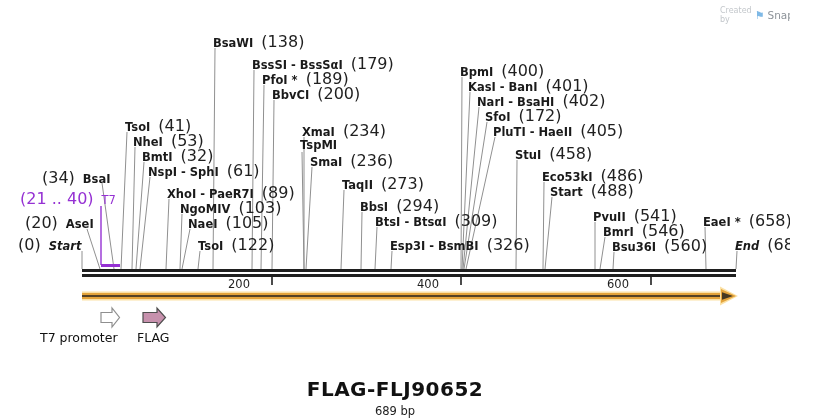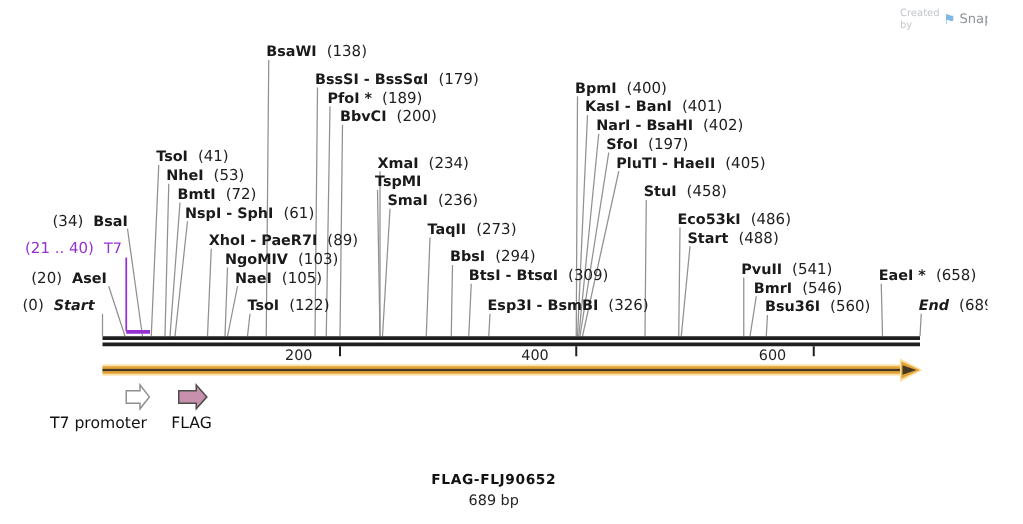--- a/index.html
+++ b/index.html
@@ -2,28 +2,28 @@
 <html><head>
 <meta charset="utf-8">
 <style>
   html,body{margin:0;padding:0;background:#ffffff;}
   .canvas{position:relative;width:790px;height:419px;background:#fff;overflow:hidden;
           font-family:"DejaVu Sans",sans-serif;}
   .underlay{position:absolute;left:0;top:0;}
   .site{position:absolute;white-space:nowrap;line-height:13px;
         font-weight:bold;font-size:11.5px;color:#1a1a1a;}
   .site .nm{font-weight:bold;margin-top:19px;}
-  .site .ps{font-weight:normal;font-size:12px;color:#1f1f1f;margin-left:8px;margin-top:13px;}
+  .site .ps{font-weight:normal;font-size:16px;color:#1f1f1f;margin-left:8px;margin-top:13px;}
   .site.pos-first .ps{margin-left:0;margin-right:8px;}
   .site.italic .nm{font-style:italic;}
   .site.purple,.site.purple .ps{color:#9531D3;text-align:right;}
   .tick-num{position:absolute;font-size:11.5px;color:#1f1f1f;line-height:12px;text-align:left;width:40px;}
   .feat-label{position:absolute;font-size:12.5px;color:#111;line-height:15px;font-weight:normal;}
   .title-block{position:absolute;left:0;right:0;text-align:center;}
-  .map-title{font-size:11px;font-weight:bold;color:#111;letter-spacing:.5px;}
+  .map-title{font-size:20px;font-weight:bold;color:#111;letter-spacing:.5px;}
   .map-len{font-size:11.5px;color:#222;margin-top:3px;}
   .watermark{position:absolute;left:720px;top:6px;display:flex;align-items:center;gap:3px;}
   .wm-created{font-size:8px;color:#c3c7cb;}
   .wm-flag{font-size:11px;color:#7fb9e6;line-height:11px;}
   .wm-brand{font-size:10.5px;color:#8d9399;}
 </style>
 </head>
 <body>
 
 <div class="canvas">
@@ -107,21 +107,21 @@
   <div class="site purple pos-first" style="left:20px;top:192px">
     <span class="ps">(21 .. 40)</span><span class="nm" style="font-weight:normal">T7</span></div>
   <div class="site pos-first" style="left:42px;top:171px">
     <span class="ps">(34)</span><span class="nm">BsaI</span></div>
 
   <div class="site" style="left:125px;top:119px">
     <span class="nm">TsoI</span><span class="ps">(41)</span></div>
   <div class="site" style="left:133px;top:134px">
     <span class="nm">NheI</span><span class="ps">(53)</span></div>
   <div class="site" style="left:142px;top:149px">
-    <span class="nm">BmtI</span><span class="ps">(72)</span></div>
+    <span class="nm">BmtI</span><span class="ps">(32)</span></div>
   <div class="site" style="left:148px;top:164px">
     <span class="nm">NspI - SphI</span><span class="ps">(61)</span></div>
   <div class="site" style="left:167px;top:186px">
     <span class="nm">XhoI - PaeR7I</span><span class="ps">(89)</span></div>
   <div class="site" style="left:180px;top:201px">
     <span class="nm">NgoMIV</span><span class="ps">(103)</span></div>
   <div class="site" style="left:188px;top:216px">
     <span class="nm">NaeI</span><span class="ps">(105)</span></div>
   <div class="site" style="left:198px;top:238px">
     <span class="nm">TsoI</span><span class="ps">(122)</span></div>
@@ -150,21 +150,21 @@
   <div class="site" style="left:390px;top:238px">
     <span class="nm">Esp3I - BsmBI</span><span class="ps">(326)</span></div>
 
   <div class="site" style="left:460px;top:64px">
     <span class="nm">BpmI</span><span class="ps">(400)</span></div>
   <div class="site" style="left:468px;top:79px">
     <span class="nm">KasI - BanI</span><span class="ps">(401)</span></div>
   <div class="site" style="left:477px;top:94px">
     <span class="nm">NarI - BsaHI</span><span class="ps">(402)</span></div>
   <div class="site" style="left:485px;top:109px">
-    <span class="nm">SfoI</span><span class="ps">(197)</span></div>
+    <span class="nm">SfoI</span><span class="ps">(172)</span></div>
   <div class="site" style="left:493px;top:124px">
     <span class="nm">PluTI - HaeII</span><span class="ps">(405)</span></div>
   <div class="site" style="left:515px;top:147px">
     <span class="nm">StuI</span><span class="ps">(458)</span></div>
   <div class="site" style="left:542px;top:169px">
     <span class="nm">Eco53kI</span><span class="ps">(486)</span></div>
   <div class="site" style="left:550px;top:184px">
     <span class="nm">Start</span><span class="ps">(488)</span></div>
   <div class="site" style="left:593px;top:209px">
     <span class="nm">PvuII</span><span class="ps">(541)</span></div>

